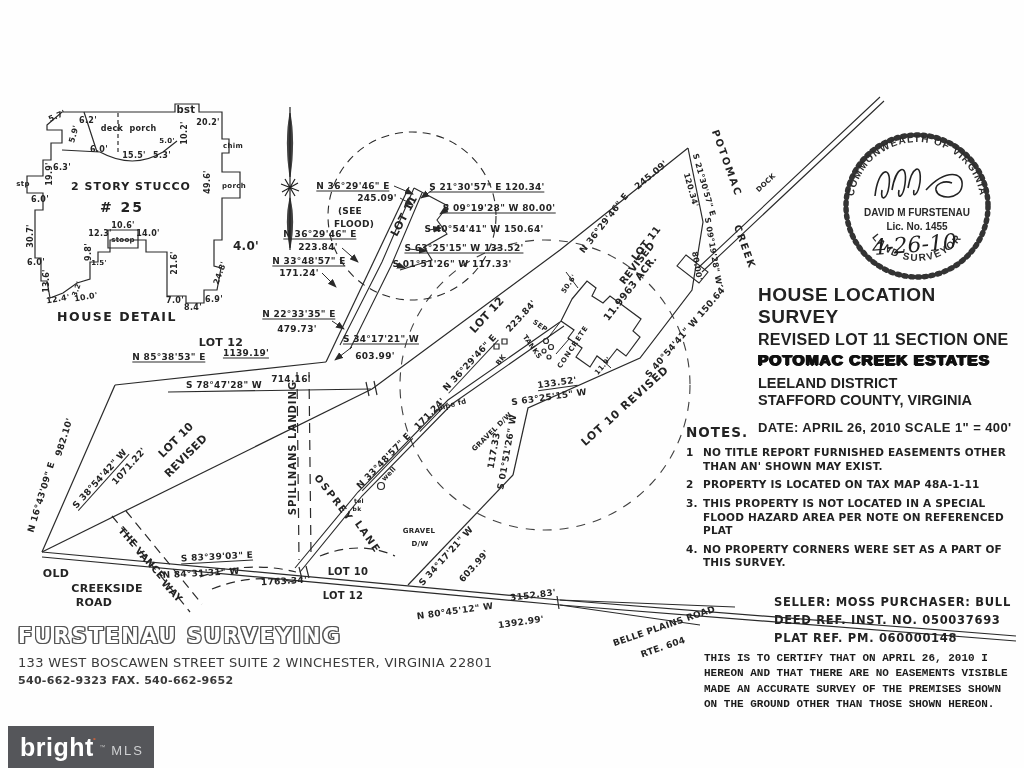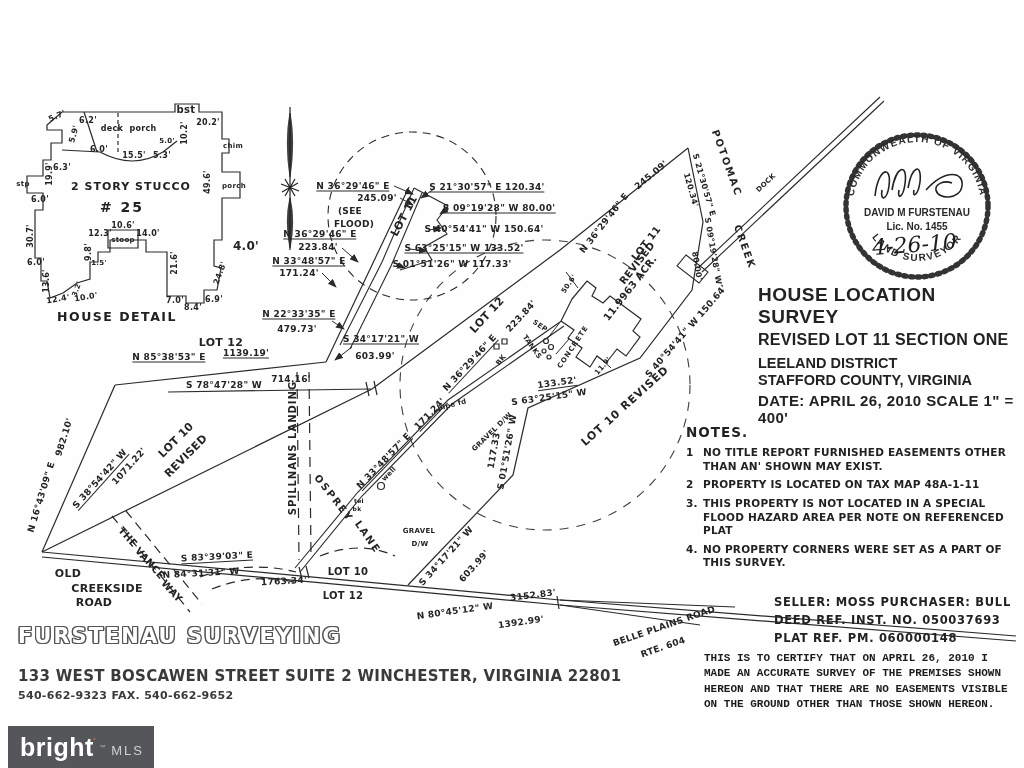--- a/index.html
+++ b/index.html
@@ -9,36 +9,36 @@
   .lbl{position:absolute;white-space:nowrap;font-weight:600;color:#242424;letter-spacing:.3px;}
   .lbl.u{border-bottom:1.2px solid #2a2a2a;}
   
   .title-block{position:absolute;left:758px;top:284px;width:262px;font-family:"Liberation Sans",sans-serif;}
   .tb1{font-size:19px;font-weight:700;letter-spacing:.5px;}
   .tb2{font-size:16px;font-weight:700;margin-top:3px;letter-spacing:.3px;}
   .tb3{font-size:15.5px;font-weight:900;margin-top:2px;letter-spacing:1px;color:#101010;
        text-shadow:1px 0 0 #101010,-1px 0 0 #101010,0 1px 0 #101010;}
   .tb4{font-size:14.5px;font-weight:700;margin-top:6px;}
   .tb5{font-size:14.5px;font-weight:700;margin-top:1px;}
-  .tb6{font-size:15px;font-weight:700;margin-top:4px;letter-spacing:.4px;}
+  .tb6{font-size:13px;font-weight:700;margin-top:12px;letter-spacing:.4px;}
   
   .notes{position:absolute;left:686px;top:424px;width:332px;}
   .notes-h{font-size:13.5px;font-weight:700;letter-spacing:1px;margin-bottom:6px;}
   .note{display:flex;font-size:10.5px;font-weight:600;line-height:1.3;margin-bottom:5px;letter-spacing:.2px;}
   .note .n{width:17px;flex:none;}
   
   .deal{position:absolute;left:774px;top:594px;font-size:11.5px;font-weight:700;letter-spacing:.7px;line-height:1.55;}
   .cert{position:absolute;left:704px;top:651px;width:316px;font-family:"Liberation Mono",monospace;
         font-size:11px;font-weight:700;line-height:1.4;color:#1c1c1c;}
   
   .firm{position:absolute;left:18px;top:624px;}
   .firm-name{font-size:21px;font-weight:700;letter-spacing:2px;color:#fff;
     text-shadow:-1.2px -1.2px 0 #555,1.2px -1.2px 0 #555,-1.2px 1.2px 0 #555,1.2px 1.2px 0 #555,
                 0 -1.2px 0 #555,0 1.2px 0 #555,-1.2px 0 0 #555,1.2px 0 0 #555;}
-  .firm-addr{font-size:15px;font-weight:700;color:#3a3a3a;margin-top:19px;letter-spacing:.3px;}
+  .firm-addr{font-size:13px;font-weight:400;color:#3a3a3a;margin-top:7px;letter-spacing:.3px;}
   .firm-phone{font-size:11px;font-weight:700;color:#3a3a3a;margin-top:4px;letter-spacing:.3px;}
   
   .hd-type{position:absolute;left:131px;top:186px;transform:translate(-50%,-50%);
            font-size:11px;font-weight:700;letter-spacing:1px;}
   .hd-num{position:absolute;left:122px;top:207px;transform:translate(-50%,-50%);
           font-size:14px;font-weight:700;letter-spacing:2px;}
   .hd-cap{position:absolute;left:117px;top:316px;transform:translate(-50%,-50%);
           font-size:12.5px;font-weight:700;letter-spacing:1.5px;}
   
   .mls{position:absolute;left:8px;top:726px;width:146px;height:42px;background:#55565a;
@@ -277,21 +277,21 @@
       <div class="lbl" style="left: 291px; top: 379px; font-size: 9px; transform: translate(-50%, -50%) rotate(0deg);">714.16'</div>
       <div class="lbl" style="left: 64px; top: 437px; font-size: 9px; transform: translate(-50%, -50%) rotate(-73deg);">982.10'</div>
       <div class="lbl" style="left: 41px; top: 497px; font-size: 9px; transform: translate(-50%, -50%) rotate(-73deg);">N 16°43'09" E</div>
       <div class="lbl u" style="left: 100px; top: 479px; font-size: 9px; transform: translate(-50%, -50%) rotate(-48deg);">S 38°54'42" W</div>
       <div class="lbl" style="left: 129px; top: 466px; font-size: 9px; transform: translate(-50%, -50%) rotate(-48deg);">1071.22'</div>
       <div class="lbl" style="left: 176px; top: 440px; font-size: 11px; transform: translate(-50%, -50%) rotate(-45deg);">LOT 10</div>
       <div class="lbl" style="left: 186px; top: 456px; font-size: 11px; transform: translate(-50%, -50%) rotate(-45deg);">REVISED</div>
       <div class="lbl" style="left: 128px; top: 537px; font-size: 10px; transform: translate(-50%, -50%) rotate(48deg);">THE</div>
       <div class="lbl" style="left: 150px; top: 563px; font-size: 10px; transform: translate(-50%, -50%) rotate(48deg);">VANCE</div>
       <div class="lbl" style="left: 172px; top: 591px; font-size: 10px; transform: translate(-50%, -50%) rotate(48deg);">WAY</div>
-      <div class="lbl" style="left: 68px; top: 573px; font-size: 11px; transform: translate(-50%, -50%) rotate(0deg);">OLD</div>
+      <div class="lbl" style="left: 56px; top: 573px; font-size: 11px; transform: translate(-50%, -50%) rotate(0deg);">OLD</div>
       <div class="lbl" style="left: 107px; top: 588px; font-size: 11px; transform: translate(-50%, -50%) rotate(0deg);">CREEKSIDE</div>
       <div class="lbl" style="left: 94px; top: 602px; font-size: 11px; transform: translate(-50%, -50%) rotate(0deg);">ROAD</div>
       <div class="lbl u" style="left: 217px; top: 557px; font-size: 9px; transform: translate(-50%, -50%) rotate(-3deg);">S 83°39'03" E</div>
       <div class="lbl" style="left: 201px; top: 573px; font-size: 9px; transform: translate(-50%, -50%) rotate(-3deg);">N 84°31'31" W</div>
       <div class="lbl" style="left: 284px; top: 581px; font-size: 9px; transform: translate(-50%, -50%) rotate(-3deg);">1763.34'</div>
       <div class="lbl" style="left: 348px; top: 571px; font-size: 10px; transform: translate(-50%, -50%) rotate(0deg);">LOT 10</div>
       <div class="lbl" style="left: 343px; top: 595px; font-size: 10px; transform: translate(-50%, -50%) rotate(0deg);">LOT 12</div>
       <div class="lbl" style="left: 533px; top: 595px; font-size: 9px; transform: translate(-50%, -50%) rotate(-7deg);">3152.83'</div>
       <div class="lbl" style="left: 455px; top: 611px; font-size: 9px; transform: translate(-50%, -50%) rotate(-8deg);">N 80°45'12" W</div>
       <div class="lbl" style="left: 521px; top: 622px; font-size: 9px; transform: translate(-50%, -50%) rotate(-8deg);">1392.99'</div>
@@ -304,20 +304,21 @@
       <div class="lbl" style="left: 292px; top: 448px; font-size: 10px; letter-spacing: 1px; transform: translate(-50%, -50%) rotate(-90deg);">SPILLNANS LANDING</div>
     </div>
 
   <div class="hd-type">2 STORY STUCCO</div>
   <div class="hd-num"># 25</div>
   <div class="hd-cap">HOUSE DETAIL</div>
 
   <div class="title-block">
     <div class="tb1">HOUSE LOCATION SURVEY</div>
     <div class="tb2">REVISED LOT 11 SECTION ONE</div>
+    <div class="tb3">POTOMAC CREEK ESTATES</div>
     <div class="tb4">LEELAND DISTRICT</div>
     <div class="tb5">STAFFORD COUNTY, VIRGINIA</div>
     <div class="tb6">DATE: APRIL 26, 2010 SCALE 1" = 400'</div>
   </div>
 
   <div class="notes">
     <div class="notes-h">NOTES.</div>
     <div id="notes-list">
         <div class="note">
           <span class="n">1</span>
@@ -339,22 +340,22 @@
   </div>
 
   <div class="deal">
     <div>SELLER: MOSS  PURCHASER: BULL</div>
     <div>DEED REF. INST. NO. 050037693</div>
     <div>PLAT REF. PM. 060000148</div>
   </div>
 
   <div class="cert" id="cert">
       <div>THIS IS TO CERTIFY THAT ON APRIL 26, 2010 I</div>
+      <div>HEREON AND THAT THERE ARE NO EASEMENTS VISIBLE</div>
       <div>MADE AN ACCURATE SURVEY OF THE PREMISES SHOWN</div>
-      <div>HEREON AND THAT THERE ARE NO EASEMENTS VISIBLE</div>
       <div>ON THE GROUND OTHER THAN THOSE SHOWN HEREON.</div>
     </div>
 
   <div class="firm">
     <div class="firm-name">FURSTENAU SURVEYING</div>
     <div class="firm-addr">133 WEST BOSCAWEN STREET SUITE 2 WINCHESTER, VIRGINIA  22801</div>
     <div class="firm-phone">540-662-9323   FAX. 540-662-9652</div>
   </div>
 
   <div class="mls">

